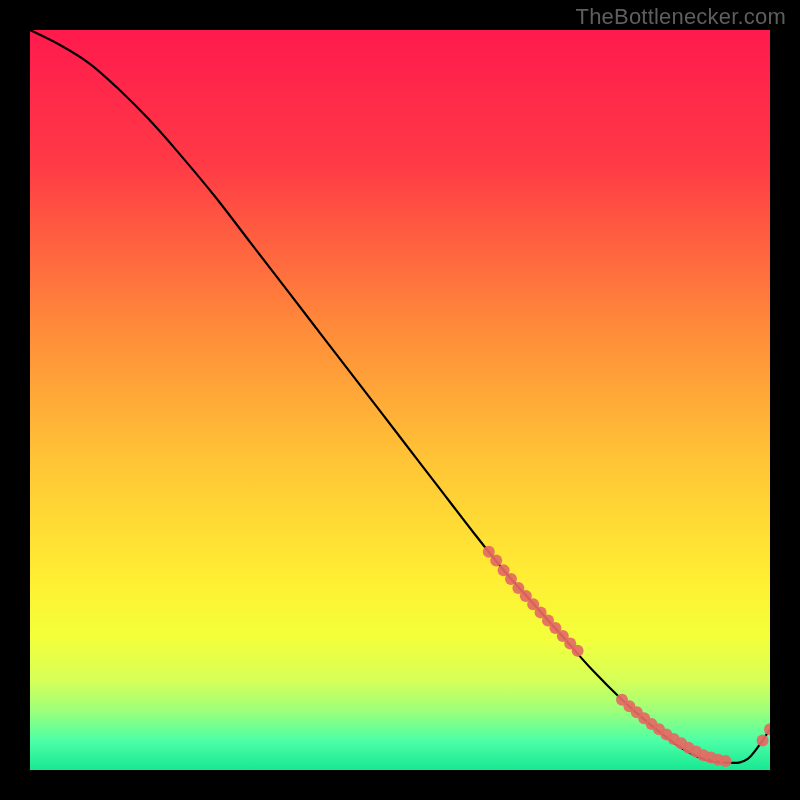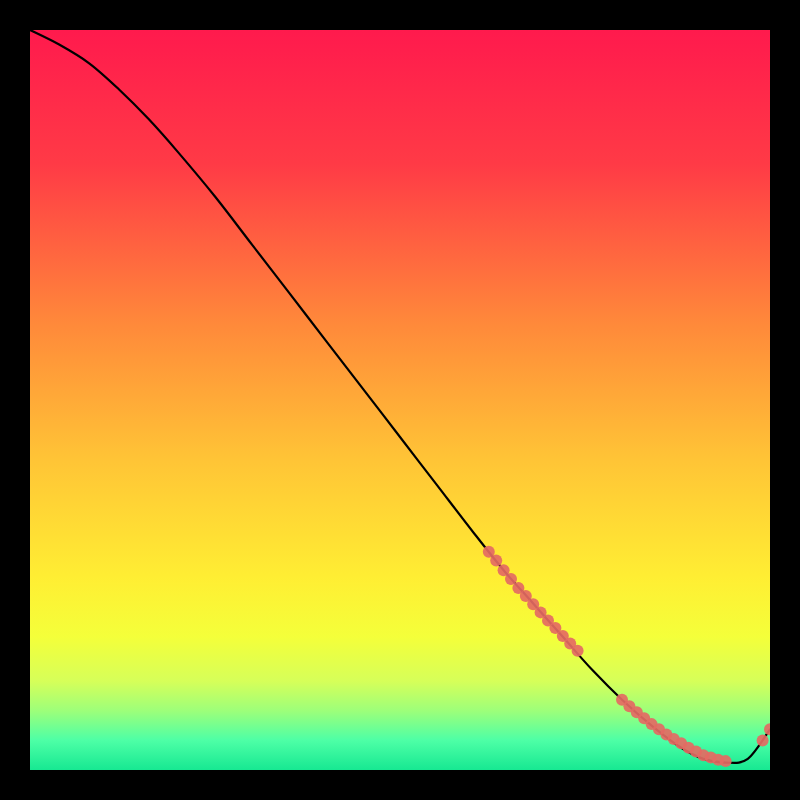--- a/index.html
+++ b/index.html
@@ -44,20 +44,21 @@
     inset: 0;
     width: 100%;
     height: 100%;
   }
 </style>
 </head>
 <body>
 
 <div class="frame">
 
+  <div class="watermark">TheBottlenecker.com</div>
 
   <div class="plot-area">
     <svg class="gradient" viewBox="0 0 740 740" preserveAspectRatio="none">
       <defs>
         <linearGradient id="bg-grad" x1="0" y1="0" x2="0" y2="1">
             <stop offset="0%" stop-color="#ff1a4d"></stop>
             <stop offset="18%" stop-color="#ff3a46"></stop>
             <stop offset="40%" stop-color="#ff8a3a"></stop>
             <stop offset="58%" stop-color="#ffc436"></stop>
             <stop offset="74%" stop-color="#ffee33"></stop>

